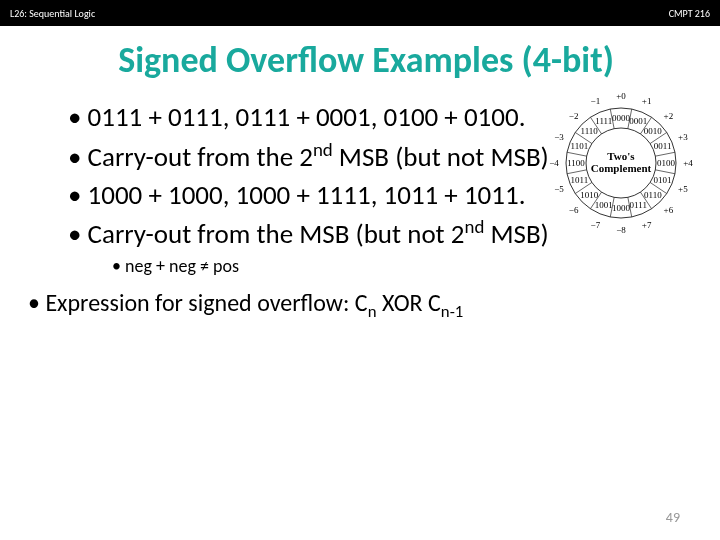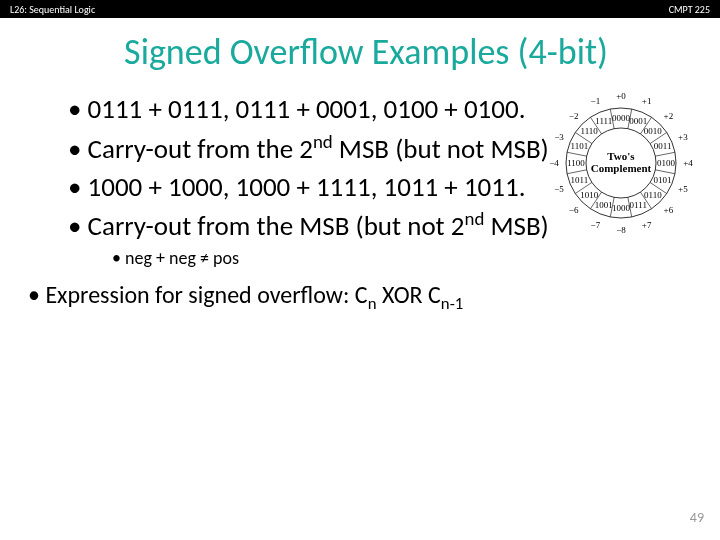--- a/index.html
+++ b/index.html
@@ -1,42 +1,42 @@
 <!DOCTYPE html>
 <html><head>
 <meta charset="utf-8">
 <style>
   * { margin: 0; padding: 0; box-sizing: border-box; }
   html, body { width: 720px; height: 540px; font-family: Calibri, Arial, sans-serif; background: #fff; color: #000; overflow: hidden; }
   .slide { width: 720px; height: 540px; position: relative; }
-  .topbar { width: 100%; height: 18px; background: #000; color: #fff; font-size: 10px; display: flex; justify-content: space-between; align-items: center; padding: 0 10px; }
-  .title { color: #19a99d; font-size: 36px; font-weight: 400; text-align: center; margin-top: 12px; margin-bottom: 18px; margin-left: 12px; }
+  .topbar { width: 100%; height: 26px; background: #000; color: #fff; font-size: 10px; display: flex; justify-content: space-between; align-items: center; padding: 0 10px; }
+  .title { color: #19a99d; font-size: 36px; font-weight: 700; text-align: center; margin-top: 12px; margin-bottom: 18px; margin-left: 12px; }
   .content { padding: 0 20px 0 20px; font-size: 24px; line-height: 1.25; }
   .lvl1 { margin-left: 8px; margin-top: 10px; }
   .lvl1::before { content: "• "; }
   .lvl2 { margin-left: 48px; font-size: 27px; margin-top: 4px; }
   .lvl2::before { content: "•  "; }
   .lvl3 { margin-left: 92px; font-size: 18px; margin-top: 4px; }
   .lvl3::before { content: "•  "; }
   .sup { font-size: 0.7em; vertical-align: super; margin-top: 8px; }
   .sub { font-size: 0.7em; vertical-align: sub; }
-  .slidenum { position: absolute; bottom: 14px; right: 16px; font-size: 14px; color: #999; }
+  .slidenum { position: absolute; bottom: 14px; right: 40px; font-size: 14px; color: #999; }
   .wheel { position: absolute; top: 78px; right: 14px; width: 170px; height: 170px; }
   .wheel svg { width: 100%; height: 100%; }
   .wlabel { font-size: 9px; font-family: serif; }
   .wnum { font-size: 9px; font-family: serif; }
   .wcenter { font-size: 11px; font-family: serif; font-weight: bold; }
 </style>
 </head>
 <body>
 
 <div class="slide">
   <div class="topbar">
     <span>L26: Sequential Logic</span>
-    <span>CMPT 225</span>
+    <span>CMPT 216</span>
   </div>
 
   <div class="title">Signed Overflow Examples (4-bit)</div>
 
   <div class="wheel">
     <svg viewBox="0 0 170 170">
       <circle cx="85" cy="85" r="55" fill="none" stroke="#000" stroke-width="0.8"></circle>
       <circle cx="85" cy="85" r="35" fill="none" stroke="#000" stroke-width="0.8"></circle>
       <g id="spokes">
           <line x1="78.17183872943552" y1="50.67251518588693" x2="74.27003228911296" y2="31.05680957782232" stroke="#000" stroke-width="0.6"></line>

